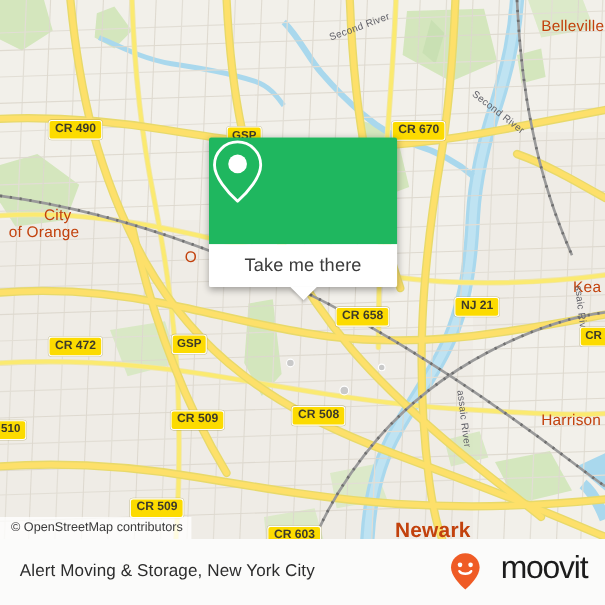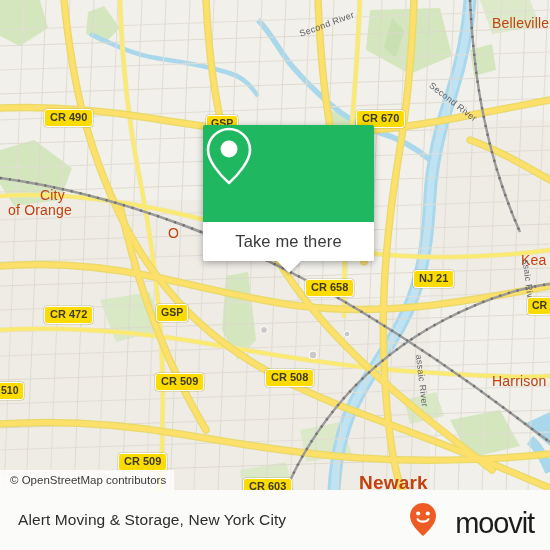--- a/index.html
+++ b/index.html
@@ -22,21 +22,21 @@
   .mlabel.river{color:#5e5e66;font-size:9px;letter-spacing:.3px;}
 
   
   .shield{position:absolute;background:#fcdb00;border:1.6px solid #ffffff;
           border-radius:3px;color:#3d3a2a;font-size:11px;font-weight:700;
           padding:1px 5px 2px 5px;line-height:13px;white-space:nowrap;
           box-shadow:0 0 0 .5px rgba(150,140,60,.45);}
   .shield.sm{font-size:10.5px;padding:1px 4px 2px 4px;}
 
   
-  .card{position:absolute;left:203px;top:125px;width:171px;
+  .card{position:absolute;left:190px;top:125px;width:171px;
         box-shadow:0 2px 7px rgba(0,0,0,.33);border-radius:2px;overflow:visible;}
   .card-top{height:97px;background:#1fb75f;border-radius:2px 2px 0 0;
             display:flex;align-items:center;justify-content:center;}
   .card-bot{height:39px;background:#ffffff;border-radius:0 0 2px 2px;
             display:flex;align-items:center;justify-content:center;}
   .card-bot span{font-size:16.5px;color:#3b3b3b;letter-spacing:.15px;}
   .tail{position:absolute;left:50%;top:100%;margin-left:-12px;width:0;height:0;
         border-left:12px solid transparent;border-right:12px solid transparent;
         border-top:12px solid #ffffff;
         filter:drop-shadow(0 2px 1.5px rgba(0,0,0,.22));}
@@ -47,21 +47,21 @@
           display:flex;align-items:center;padding:0 8px 0 10px;}
   .attrib span{font-size:11.5px;color:#3a3a3a;white-space:nowrap;}
 
   
   .footer{position:absolute;left:0;top:490px;width:550px;height:60px;
           background:#fbfbfa;overflow:hidden;}
   .footer-inner{position:absolute;left:0;top:0;width:550px;height:60px;
                 display:flex;align-items:center;justify-content:space-between;
                 padding:0 16px 0 18px;box-sizing:border-box;}
   .place-name{font-size:15.5px;color:#2d2d2d;white-space:nowrap;letter-spacing:.1px;}
-  .logo{display:flex;align-items:flex-end;gap:17px;}
+  .logo{display:flex;align-items:flex-start;gap:17px;}
   .logo-word{font-size:29px;color:#1c1c1c;letter-spacing:-1.1px;line-height:29px;}
 </style>
 </head>
 <body>
 
 <div id="app">
 
   <div class="map">
     <svg id="map-svg" width="550" height="490" viewBox="0 0 550 490">
       <defs>

